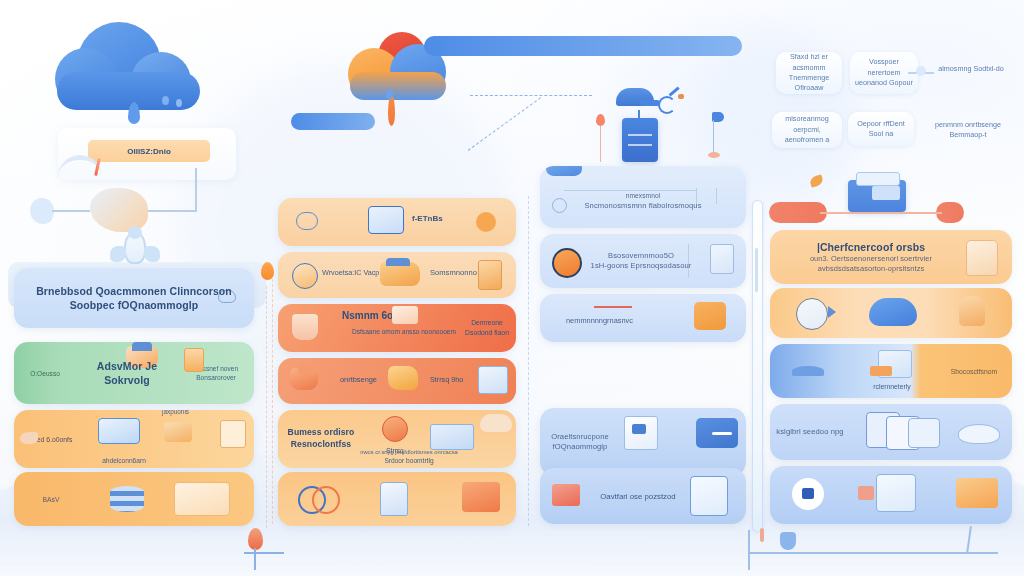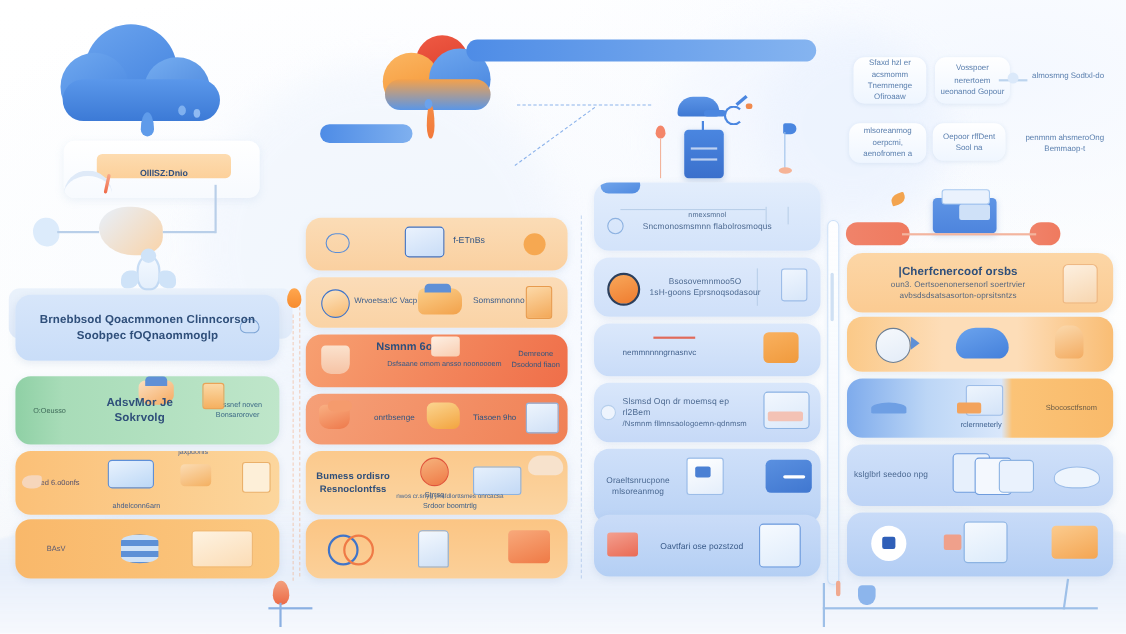--- a/index.html
+++ b/index.html
@@ -84,21 +84,21 @@
     <i style="left:0;top:26px;width:62px;height:62px;background:linear-gradient(150deg,#6fa8ef,#4382df);"></i>
     <i style="left:76px;top:30px;width:60px;height:58px;background:linear-gradient(150deg,#76aef1,#447fd8);"></i>
     <div class="cloudbase" style="left:2px;top:50px;width:143px;height:38px;background:linear-gradient(180deg,#5a97ea,#3c7ad6);"></div>
   </div>
 
   <div style="position:absolute;left:128px;top:102px;width:12px;height:22px;background:#5f9bea;border-radius:50% 50% 50% 50%/70% 70% 30% 30%;"></div>
   <div style="position:absolute;left:162px;top:96px;width:7px;height:9px;background:#7fb0ef;border-radius:50%;"></div>
   <div style="position:absolute;left:176px;top:99px;width:6px;height:8px;background:#8fbaf2;border-radius:50%;"></div>
 
   <div style="position:absolute;left:58px;top:128px;width:178px;height:52px;border-radius:10px;background:linear-gradient(180deg,#ffffff,#f7fafe);box-shadow:0 2px 8px rgba(150,180,215,.15);"></div>
-  <div style="position:absolute;left:88px;top:140px;width:122px;height:22px;border-radius:5px;background:linear-gradient(180deg,#fddcb0,#fcd09a);display:flex;align-items:flex-end;justify-content:center;">
+  <div style="position:absolute;left:88px;top:140px;width:122px;height:22px;border-radius:5px;background:linear-gradient(180deg,#fddcb0,#fcd09a);display:flex;align-items:center;justify-content:center;">
     <span class="blurtxt" style="font-size:8px;font-weight:bold;color:#33507c;">OlllSZ:Dnio</span>
   </div>
   <div style="position:absolute;left:58px;top:155px;width:44px;height:22px;border-top:5px solid #dfeaf8;border-radius:22px 22px 0 0;"></div>
   <div style="position:absolute;left:96px;top:158px;width:3px;height:18px;background:linear-gradient(180deg,#f9a98a,#ef6a48);border-radius:2px;transform:rotate(12deg);"></div>
 
   <div style="position:absolute;left:30px;top:198px;width:24px;height:26px;background:#dcebfb;border-radius:50% 50% 45% 55%;"></div>
   <div style="position:absolute;left:90px;top:188px;width:58px;height:44px;background:linear-gradient(135deg,#e7f0fb,#f9d3a8);border-radius:48% 52% 40% 60%;"></div>
   <div class="solidline" style="left:52px;top:210px;width:38px;height:1.5px;"></div>
   <div class="solidline" style="left:148px;top:210px;width:48px;height:1.5px;"></div>
   <div class="solidline" style="left:195px;top:168px;width:1.5px;height:44px;"></div>
@@ -148,21 +148,21 @@
   <div class="note" style="left:926px;top:52px;width:90px;height:34px;background:none;box-shadow:none;">
     <span>almosmng Sodtxl-do</span>
   </div>
   <div class="note" style="left:772px;top:112px;width:70px;height:36px;">
     <span>mlsoreanmog oerpcmi, aenofromen a</span>
   </div>
   <div class="note" style="left:848px;top:112px;width:66px;height:34px;">
     <span>Oepoor rffDent Sool na</span>
   </div>
   <div class="note" style="left:920px;top:110px;width:96px;height:40px;background:none;box-shadow:none;">
-    <span>penmnm ahsmeroOng Bemmaop-t</span>
+    <span>penmnm onrtbsenge Bemmaop-t</span>
   </div>
   <div style="position:absolute;left:908px;top:72px;width:26px;height:1.5px;background:#bcd4ee;"></div>
   <div style="position:absolute;left:916px;top:66px;width:10px;height:10px;border-radius:50%;background:#dbe9fa;"></div>
 
   <div style="position:absolute;left:848px;top:180px;width:58px;height:32px;border-radius:4px;background:linear-gradient(180deg,#5f95e5,#4d84dd);box-shadow:0 2px 6px rgba(70,120,190,.22);"></div>
   <div style="position:absolute;left:856px;top:172px;width:42px;height:12px;border-radius:3px;background:#eaf2fd;border:1.4px solid #a9c9ef;"></div>
   <div style="position:absolute;left:872px;top:186px;width:28px;height:14px;border-radius:2px;background:#cfe1f8;"></div>
   <div class="pill" style="left:769px;top:202px;width:58px;height:21px;background:linear-gradient(90deg,#f0836a,#ef7a5f);"></div>
   <div class="pill" style="left:936px;top:202px;width:28px;height:21px;background:linear-gradient(90deg,#f0836a,#ef7a5f);"></div>
   <div style="position:absolute;left:820px;top:212px;width:122px;height:2px;background:#f3b59f;"></div>
@@ -228,21 +228,21 @@
     </div>
   </div>
 
 
   <div class="card" style="left:278px;top:198px;width:238px;height:48px;background:linear-gradient(180deg,#fbdcb6,#fad0a0);">
     <div class="seg" style="width:64px;position:relative;">
       <div style="position:absolute;left:18px;top:14px;width:20px;height:16px;border:1.6px solid #5c8fd7;border-radius:9px;"></div>
     </div>
     <div class="seg" style="flex:1;position:relative;">
       <div style="position:absolute;left:26px;top:8px;width:34px;height:26px;border-radius:4px;background:linear-gradient(160deg,#eaf2fd,#c9ddf7);border:1.6px solid #3f74c9;"></div>
-      <span class="blurtxt" style="position:absolute;left:70px;top:16px;font-size:8px;font-weight:normal;color:#345683;">f-ETnBs</span>
+      <span class="blurtxt" style="position:absolute;left:70px;top:16px;font-size:8px;font-weight:bold;color:#345683;">f-ETnBs</span>
     </div>
     <div class="seg" style="width:54px;position:relative;">
       <div style="position:absolute;left:14px;top:14px;width:20px;height:20px;border-radius:50%;background:#f6a851;"></div>
     </div>
   </div>
 
   <div class="card" style="left:278px;top:252px;width:238px;height:46px;background:linear-gradient(180deg,#fbdcb8,#fad3a5);">
     <div class="seg" style="width:18px;"></div>
     <div style="position:absolute;left:14px;top:11px;width:24px;height:24px;border-radius:50%;border:1.8px solid #3f74c9;background:linear-gradient(160deg,#fde6c5,#f7b96f);"></div>
     <span class="blurtxt" style="position:absolute;left:44px;top:16px;font-size:7.2px;color:#3c5e8c;">Wrvoetsa:IC  Vacp</span>
@@ -267,21 +267,21 @@
   </div>
 
   <div class="card" style="left:278px;top:358px;width:238px;height:46px;background:linear-gradient(120deg,#f5a078,#f08055);">
     <div class="seg" style="width:62px;position:relative;">
       <div style="position:absolute;left:12px;top:10px;width:28px;height:22px;background:linear-gradient(160deg,#f9b083,#ee794b);border-radius:5px 5px 9px 9px;"></div>
       <div style="position:absolute;left:20px;top:6px;width:22px;height:10px;background:#f59b6d;border-radius:6px;"></div>
     </div>
     <div class="seg" style="flex:1;position:relative;">
       <span class="blurtxt" style="position:absolute;left:0;top:17px;font-size:7.4px;color:#2f5480;">onrtbsenge</span>
       <div style="position:absolute;left:48px;top:8px;width:30px;height:24px;background:linear-gradient(160deg,#fbd590,#f3a43f);border-radius:6px 10px 6px 10px;"></div>
-      <span class="blurtxt" style="position:absolute;left:90px;top:17px;font-size:7.2px;color:#2f5480;">Tiasoen 9ho</span>
+      <span class="blurtxt" style="position:absolute;left:90px;top:17px;font-size:7.2px;color:#2f5480;">Strrsq 9ho</span>
     </div>
     <div class="seg" style="width:44px;position:relative;">
       <div style="position:absolute;left:6px;top:8px;width:28px;height:26px;border-radius:3px;background:linear-gradient(160deg,#eef5fd,#cfe0f6);border:1.2px solid #8fb6e4;"></div>
     </div>
   </div>
 
   <div class="card" style="left:278px;top:410px;width:238px;height:58px;background:linear-gradient(180deg,#fbc98c,#fbd5a2);">
     <div class="seg" style="width:86px;">
       <div class="ctext sm">
         <span class="t1">Bumess ordisro Resnoclontfss</span>
@@ -343,41 +343,26 @@
   <div class="card" style="left:540px;top:294px;width:206px;height:48px;background:linear-gradient(180deg,#dbe8fb,#c9dcf8);">
     <div class="seg" style="flex:1;position:relative;">
       <div style="position:absolute;left:54px;top:12px;width:38px;height:2px;background:#e06a5a;"></div>
       <span class="blurtxt" style="position:absolute;left:26px;top:22px;font-size:7.4px;color:#45648f;">nemmnnnngrnasnvc</span>
     </div>
     <div class="seg" style="width:64px;position:relative;">
       <div style="position:absolute;left:12px;top:8px;width:32px;height:28px;border-radius:5px;background:linear-gradient(160deg,#f9b15f,#f09a3d);"></div>
     </div>
   </div>
 
-  <div class="card" style="left:540px;top:348px;width:206px;height:54px;background:linear-gradient(180deg,#d9e7fb,#c6d9f7);">
-    <div class="seg" style="width:26px;position:relative;">
-      <div style="position:absolute;left:6px;top:20px;width:12px;height:12px;border-radius:50%;background:#eef4fd;border:1.2px solid #b6cfec;"></div>
-    </div>
-    <div class="seg" style="flex:1;">
-      <div class="ctext" style="text-align:left;">
-        <span class="t2" style="font-size:7.8px;">Slsmsd Oqn dr moemsq ep rl2Bem</span>
-        <span class="t2" style="font-size:7px;">/Nsmnm fllmnsaologoemn-qdnmsm</span>
-      </div>
-    </div>
-    <div class="seg" style="width:58px;position:relative;">
-      <div style="position:absolute;left:6px;top:8px;width:40px;height:32px;border-radius:4px;background:linear-gradient(160deg,#f2f7fe,#dbe9fa);border:1.3px solid #8eb4e3;"></div>
-      <div style="position:absolute;left:10px;top:26px;width:32px;height:9px;background:#f3c2b5;border-radius:2px;"></div>
-    </div>
-  </div>
 
   <div class="card" style="left:540px;top:408px;width:206px;height:68px;background:linear-gradient(180deg,#cfe0f9,#b9d2f5);">
     <div class="seg" style="width:80px;">
       <div class="ctext">
         <span class="t2" style="font-size:7.6px;">Oraeltsnrucpone</span>
-        <span class="t2" style="font-size:7.6px;">mlsoreanmog</span>
+        <span class="t2" style="font-size:7.6px;">fOQnaommoglp</span>
       </div>
     </div>
     <div class="seg" style="flex:1;position:relative;">
       <div style="position:absolute;left:4px;top:8px;width:32px;height:32px;border-radius:3px;background:linear-gradient(160deg,#ffffff,#e4eefb);border:1.3px solid #9cbde8;"></div>
       <div style="position:absolute;left:12px;top:16px;width:14px;height:10px;background:#4a80d4;border-radius:2px;"></div>
     </div>
     <div class="seg" style="width:56px;position:relative;">
       <div style="position:absolute;left:6px;top:10px;width:42px;height:30px;border-radius:5px;background:linear-gradient(160deg,#5a90e0,#4077d0);"></div>
       <div style="position:absolute;left:22px;top:24px;width:20px;height:3px;background:#ffffff;border-radius:2px;"></div>
     </div>

